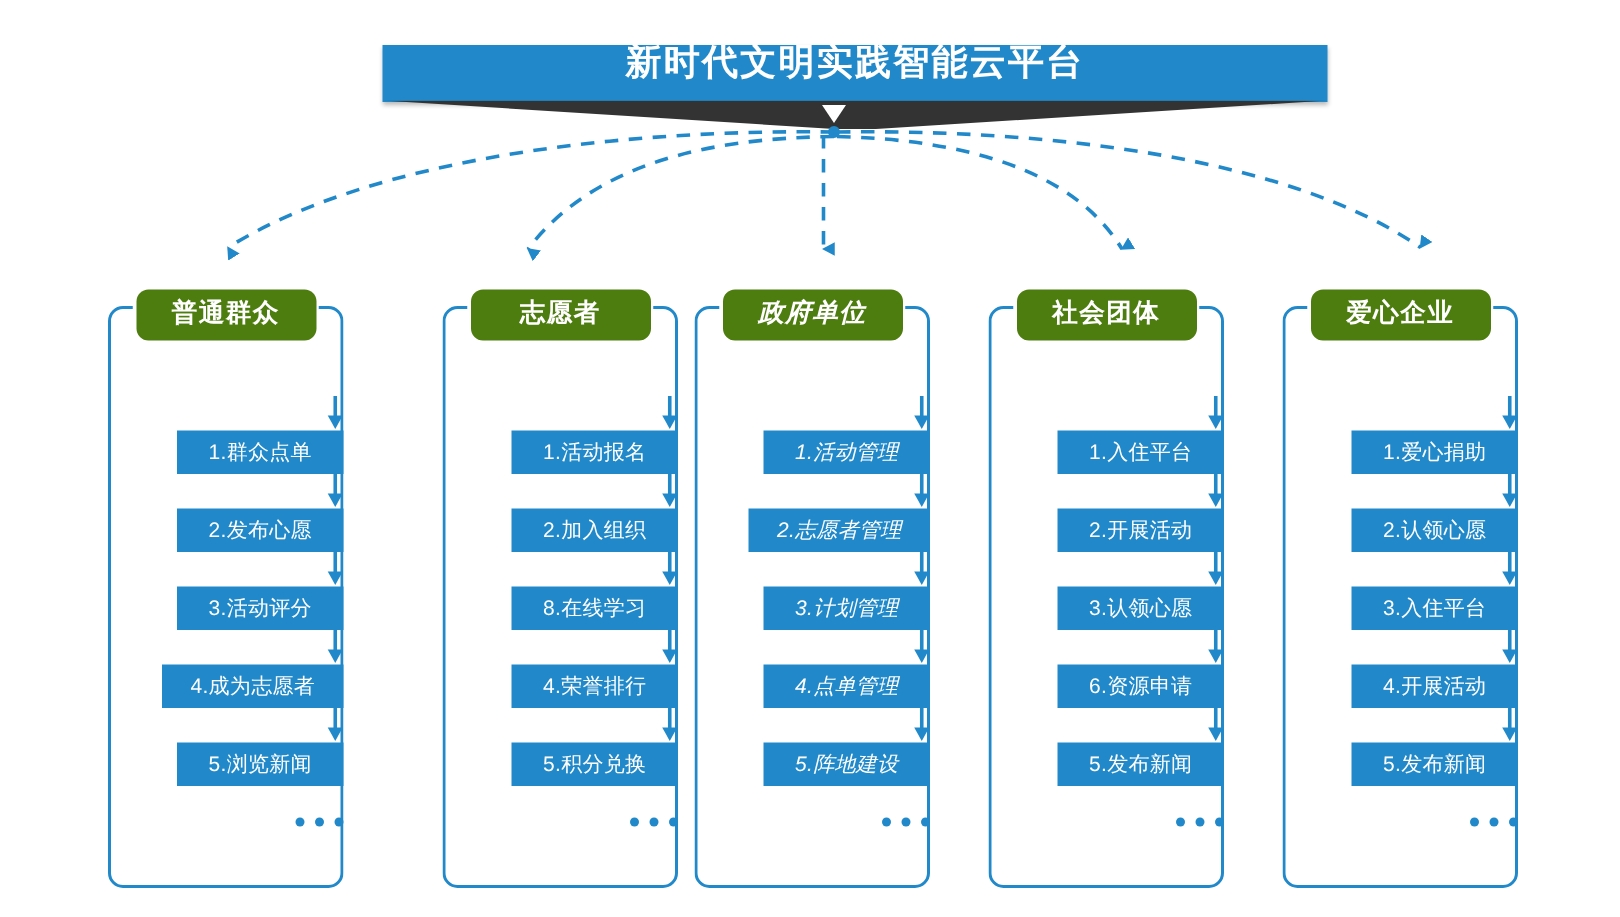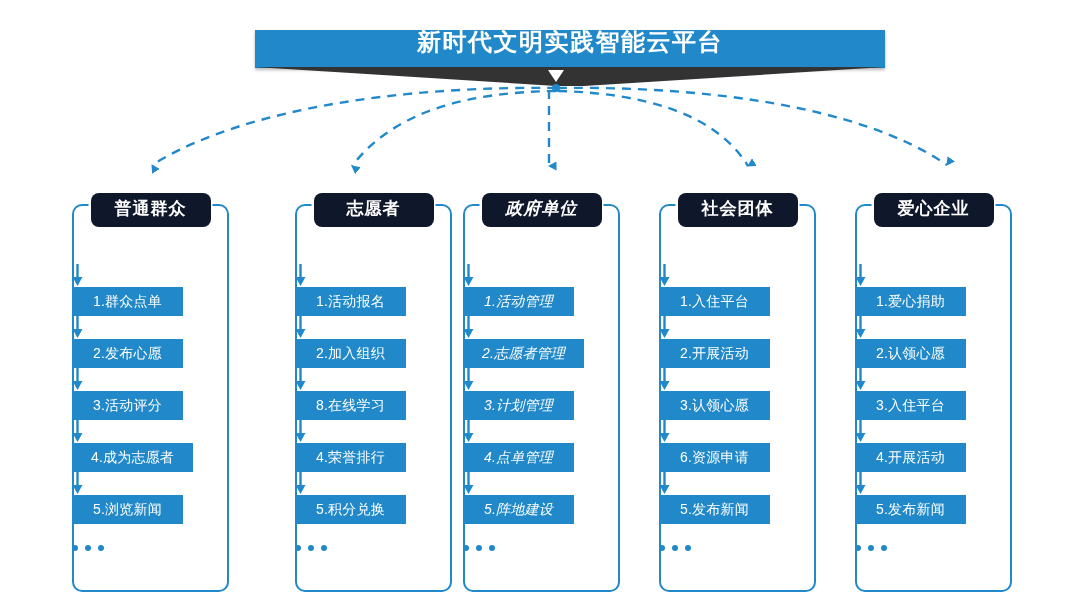--- a/index.html
+++ b/index.html
@@ -89,39 +89,39 @@
     height: 388px;
     pointer-events: none;
   }
   .col-header {
     position: absolute;
     left: 50%;
     top: -11px;
     transform: translateX(-50%);
     min-width: 120px;
     padding: 7px 15px 8px;
-    background: #0f172a;
+    background: #4d7c0f;
     border-radius: 8px;
     color: #ffffff;
     font-size: 17px;
     font-weight: bold;
     letter-spacing: 1px;
     text-align: center;
     line-height: 1.1;
     white-space: nowrap;
     box-sizing: border-box;
   }
   .col-body {
     position: absolute;
     left: 0;
     right: 0;
     top: 60px;
     display: flex;
     flex-direction: column;
-    align-items: flex-start;
+    align-items: flex-end;
   }
   .item {
     width: 111px;
     height: 29px;
     background: #2189c9;
     color: #ffffff;
     font-size: 14px;
     line-height: 29px;
     text-align: center;
     white-space: nowrap;

